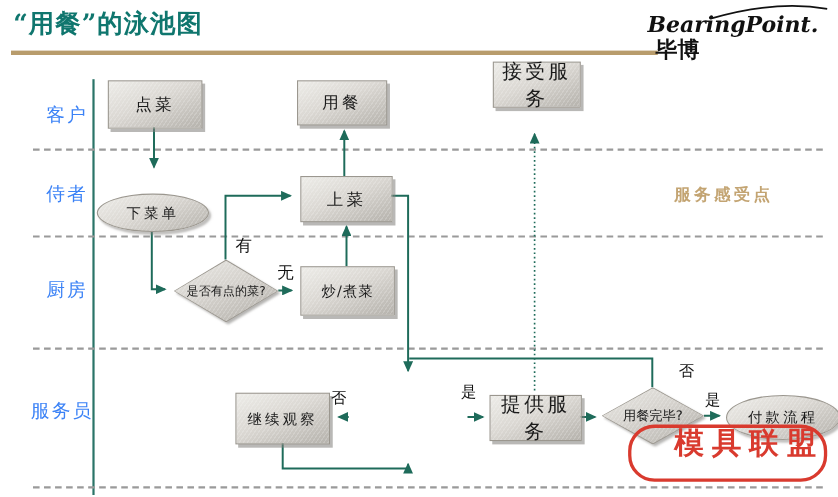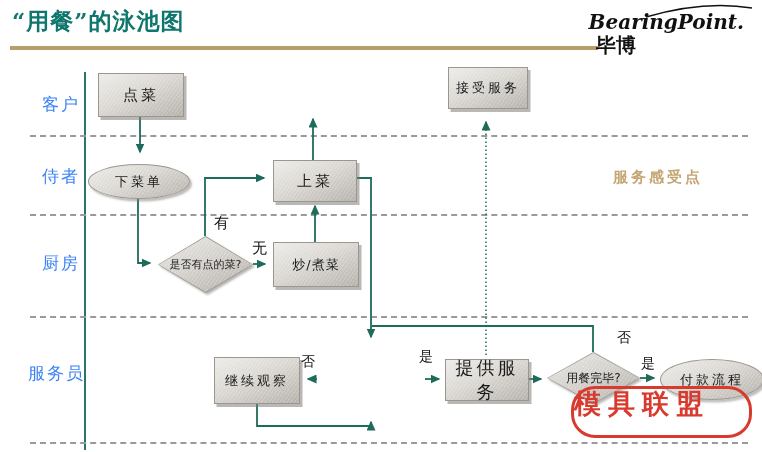--- a/index.html
+++ b/index.html
@@ -41,21 +41,21 @@
   .edge-label{position:absolute;z-index:3;font-size:15px;color:#111;
               font-family:"DejaVu Serif","Liberation Serif",serif;}
   .annotation{position:absolute;left:613px;top:168px;z-index:3;font-size:15px;font-weight:bold;
               letter-spacing:3px;color:#c3a472;}
 
   svg.connectors{position:absolute;left:0;top:0;z-index:1;}
 
   
   .wm-badge{position:absolute;left:571px;top:386px;width:181px;height:52px;z-index:4;
             border:3px solid #d93a2e;border-radius:24px;box-sizing:border-box;
-            display:flex;justify-content:flex-start;align-items:flex-start;
+            display:flex;justify-content:flex-end;align-items:flex-start;
             background:rgba(255,255,255,.05);}
   .wm-badge span{font-size:27px;font-weight:bold;color:#d93a2e;letter-spacing:7px;line-height:30px;}
   .wm-overlay{position:absolute;left:553px;top:410px;z-index:5;white-space:nowrap;}
   .wm-g{font-size:23px;font-weight:bold;color:#8d949b;margin-right:2px;
         text-shadow:0 0 2px #fff;}
   .wm-text{font-size:21px;font-weight:bold;color:#383d42;letter-spacing:1px;
         text-shadow:-1px -1px 0 #fff,1px -1px 0 #fff,-1px 1px 0 #fff,1px 1px 0 #fff;}
 </style>
 </head>
 <body>
@@ -102,25 +102,28 @@
       <path d="M425,379 H439" marker-end="url(#arr)"></path>
       <path d="M527,379 H541" marker-end="url(#arr)"></path>
       <path d="M640,378 H654" marker-end="url(#arr)"></path>
       <path d="M486,355 V122" stroke-width="1.5" stroke-dasharray="1.5,2.5" marker-end="url(#arr)"></path>
     </g>
   </svg>
 
   <div class="node" style="left:98px;top:73px;width:84px;height:42px;font-size:15px">
     <span>点菜</span>
     </div>
-  <div class="node" style="left:448px;top:67px;width:78px;height:40px;font-size:13px">
+  <div class="node" style="left:270px;top:73px;width:80px;height:39px;font-size:15px">
+    <span>用餐</span>
+    </div>
+  <div class="node" style="left:448px;top:56px;width:78px;height:40px;font-size:18px">
     <span>接受服务</span>
     </div>
 
-  <div class="node ellipse" style="left:88px;top:164px;width:100px;height:33px;font-size:13px">
+  <div class="node ellipse" style="left:88px;top:176px;width:100px;height:33px;font-size:13px">
     <span>下菜单</span>
     </div>
   <div class="node" style="left:273px;top:160px;width:82px;height:40px;font-size:15px">
     <span>上菜</span>
     </div>
 
   <div class="node" style="left:273px;top:242px;width:84px;height:43px;font-size:13px">
     <span style="letter-spacing:1px">炒/煮菜</span>
     </div>
   <div class="dwrap" style="left:158px;top:236px;width:95px;height:57px">

